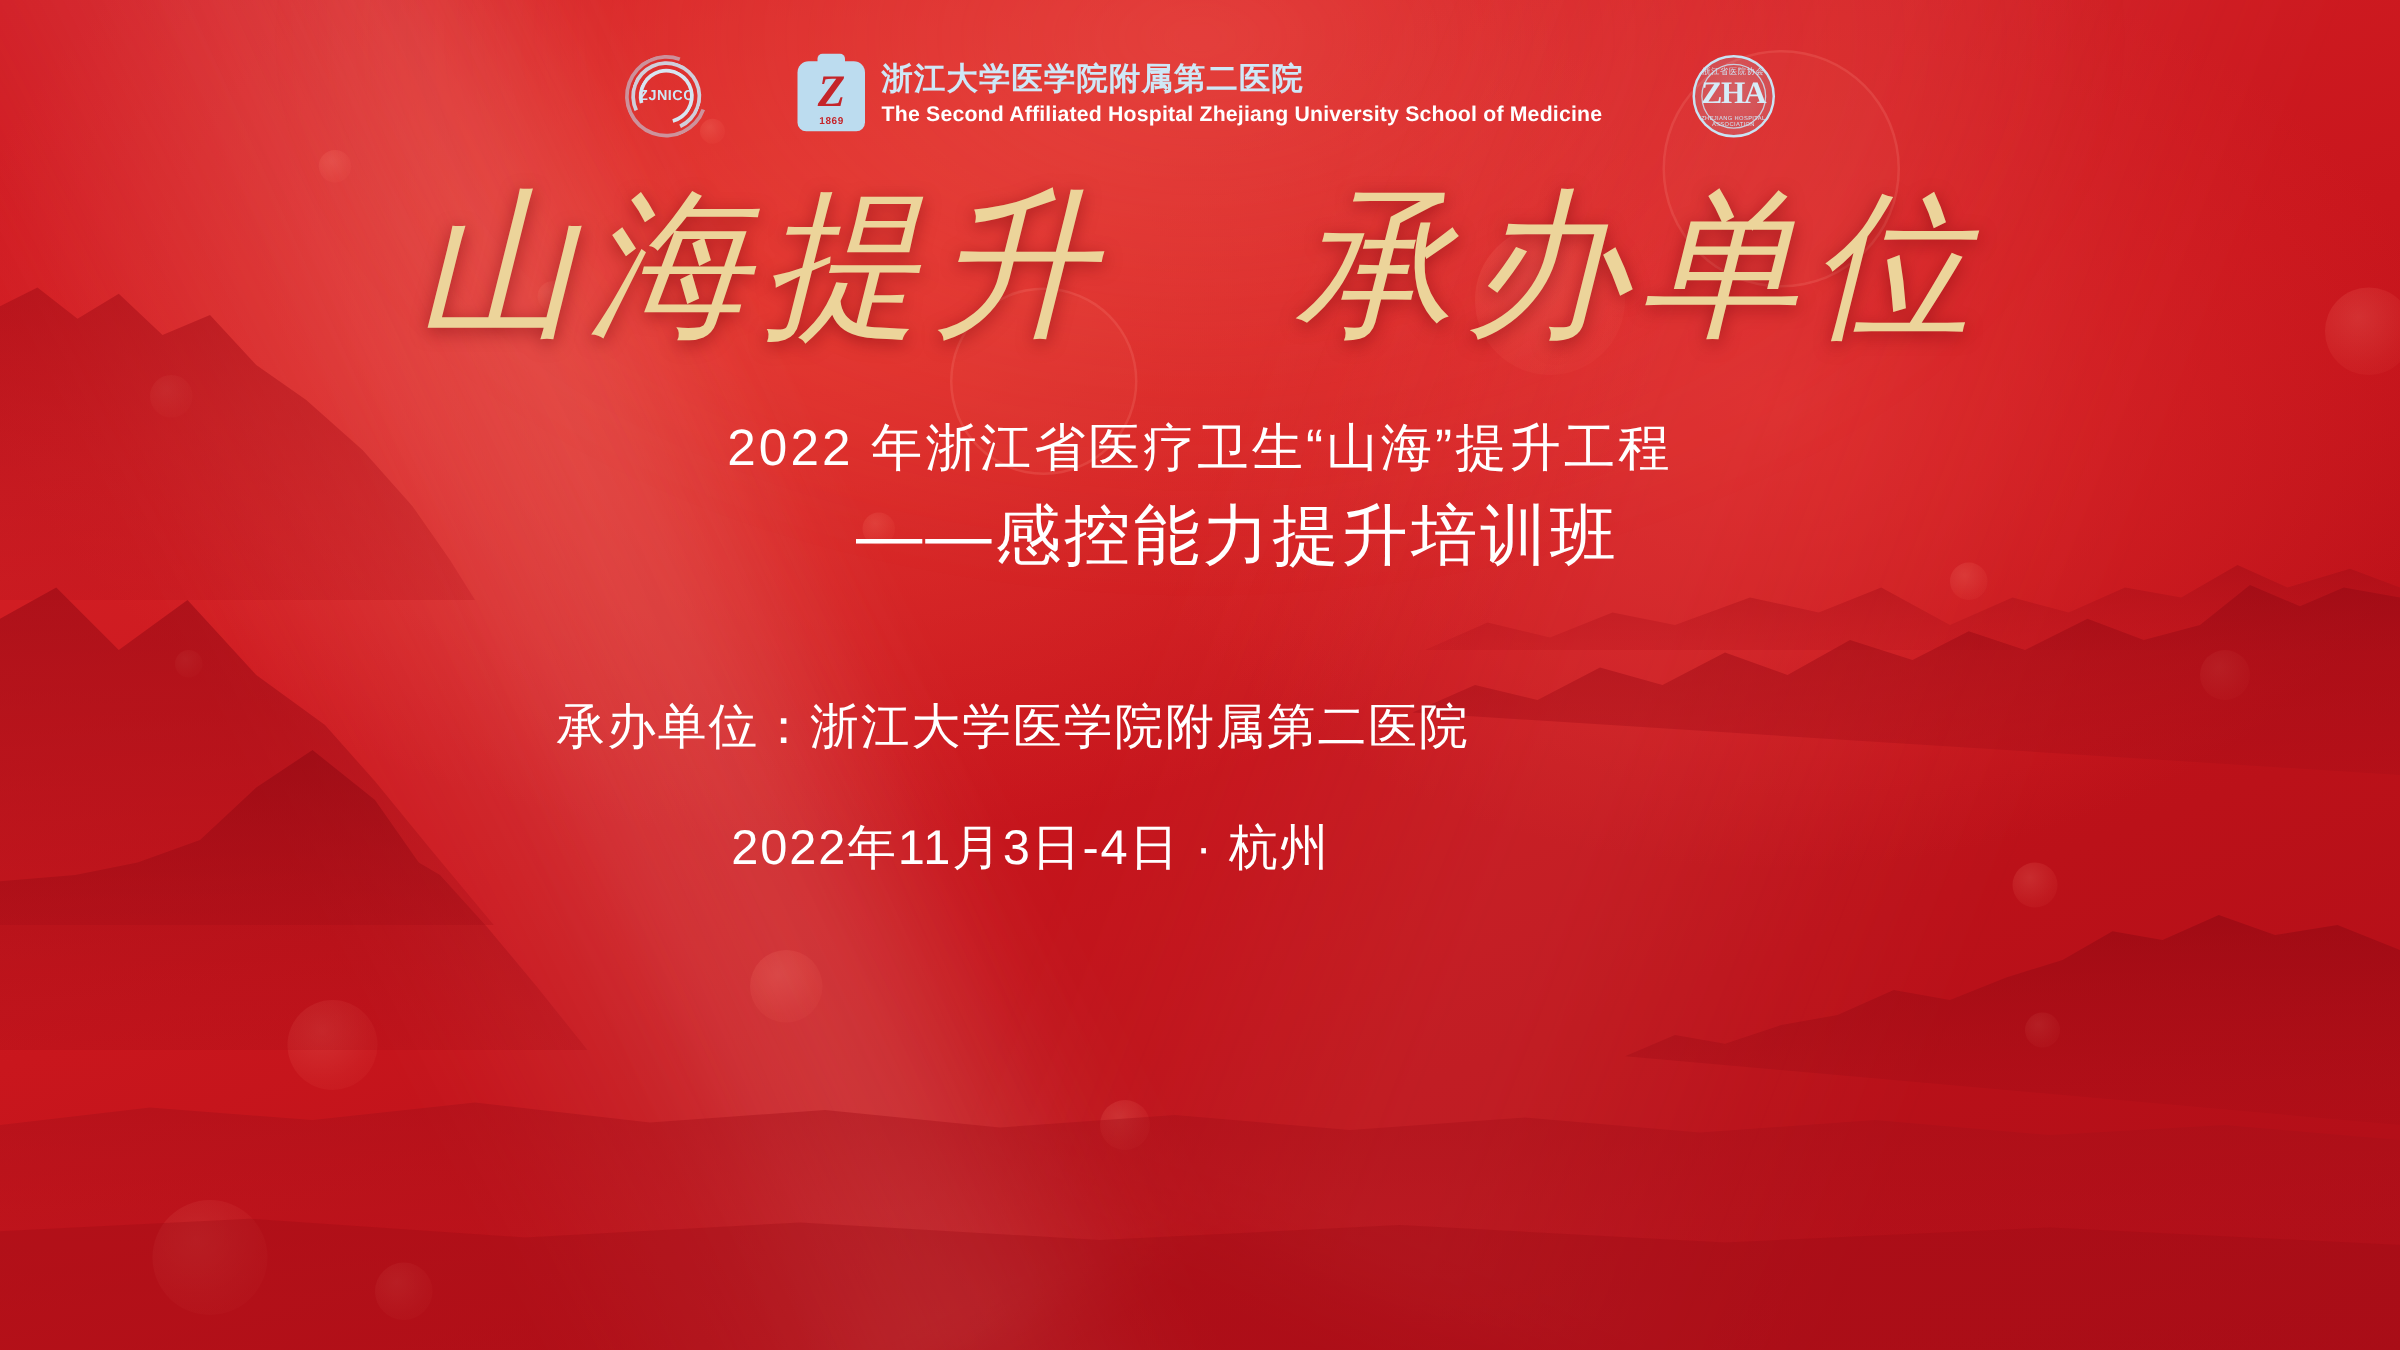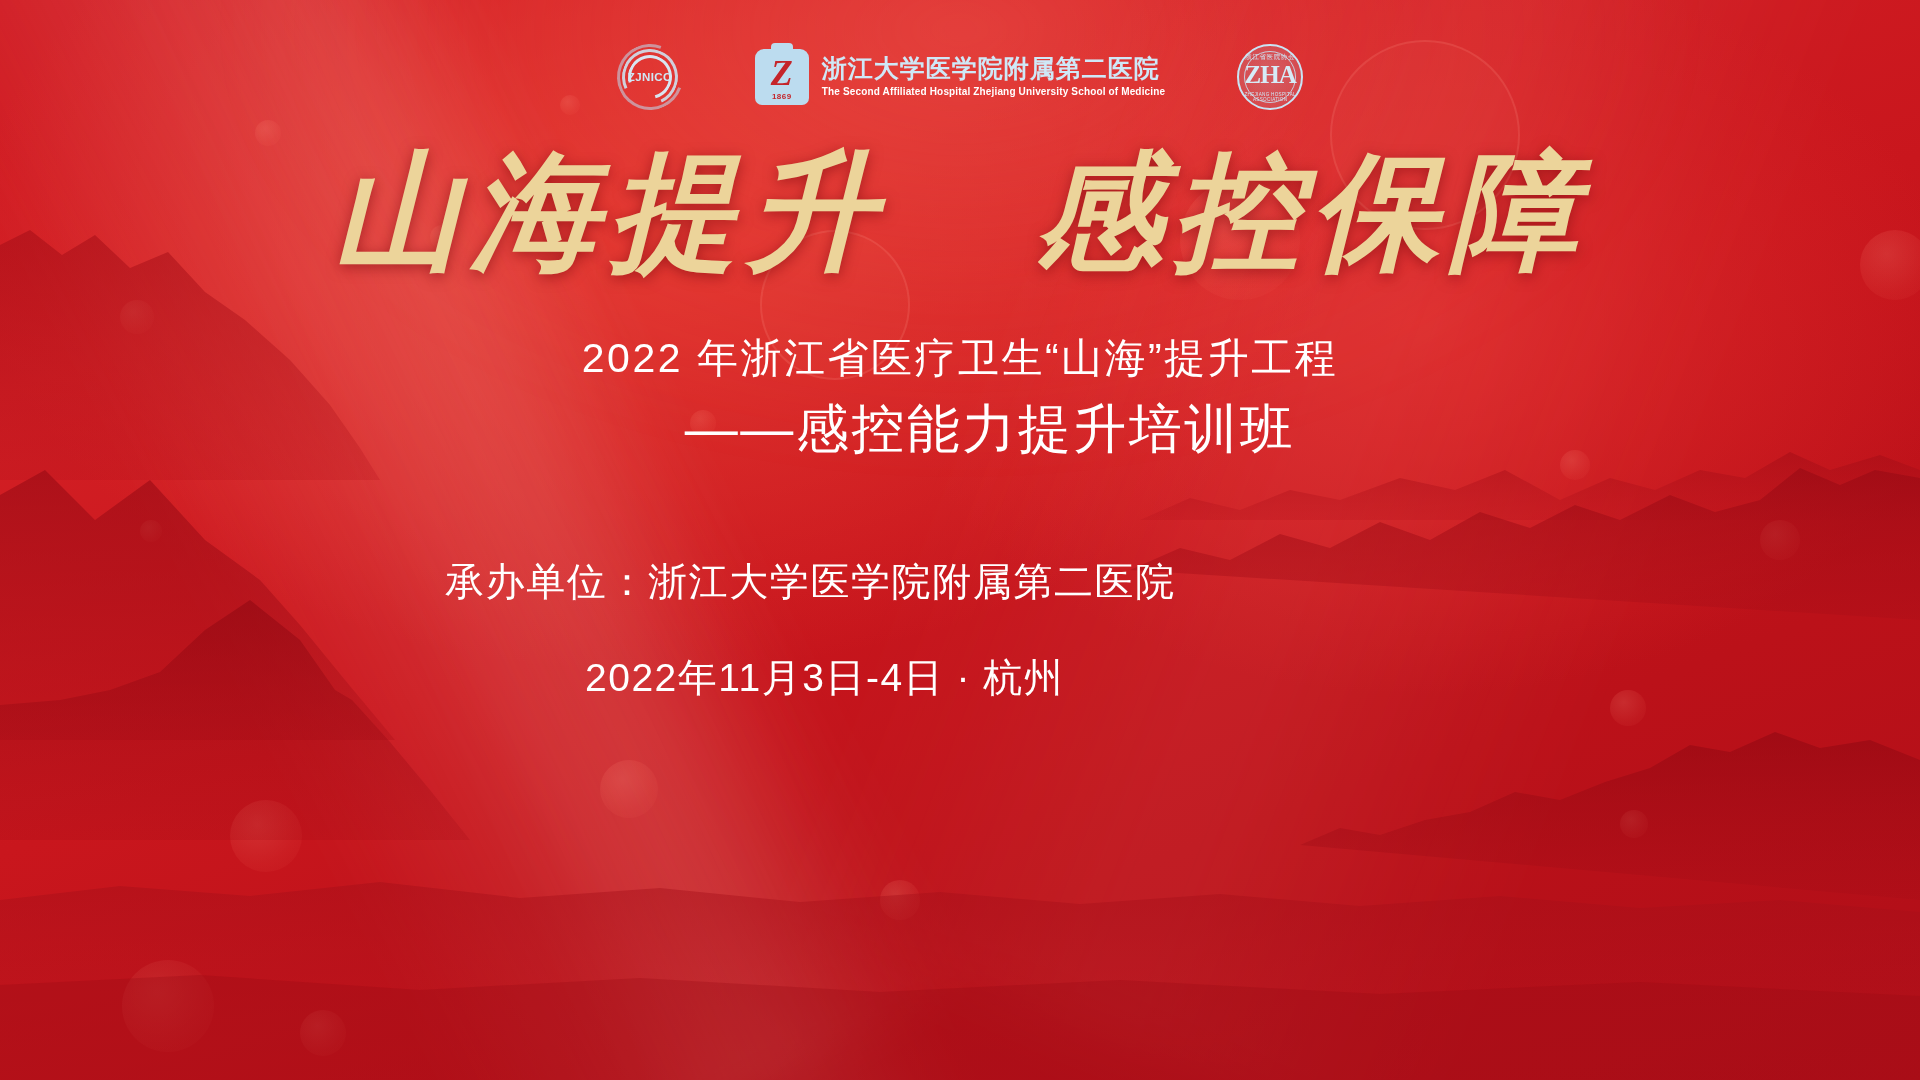--- a/index.html
+++ b/index.html
@@ -80,21 +80,21 @@
   .hosp-mark .yr{
     position:absolute; left:0; right:0; bottom:4px; text-align:center;
     color:#c5252a; font-size:8px; font-weight:700; letter-spacing:.5px;
   }
   .hosp-names{ display:flex; flex-direction:column; justify-content:center; }
   .hosp-cn{
     color:#cfe8f7; font-size:25px; font-weight:700; letter-spacing:1px; line-height:1.08;
     white-space:nowrap;
   }
   .hosp-en{
-    color:#fff; font-size:10px; font-weight:700; letter-spacing:.15px; line-height:1.5;
+    color:#fff; font-size:17px; font-weight:700; letter-spacing:.15px; line-height:1.5;
     white-space:nowrap; margin-top:2px;
   }
 
   .zha{
     width:66px; height:66px; border-radius:50%;
     border:2px solid #c9e4f4; position:relative;
     background:radial-gradient(circle at 50% 45%, rgba(190,225,245,0.25), rgba(170,210,235,0.10));
   }
   .zha .inner{
     position:absolute; inset:5px; border-radius:50%; border:1.5px solid rgba(201,228,244,0.85);
@@ -114,21 +114,21 @@
   }
 
   
   .calligraphy{
     position:absolute; top:148px; left:0; width:1920px; z-index:9;
     display:flex; align-items:center; justify-content:center; gap:150px;
   }
   .calli-word{
     color:#ecd49a;
     font-family:"Liberation Serif","DejaVu Serif",serif;
-    font-size:128px; font-weight:700; font-style:italic;
+    font-size:128px; font-weight:400; font-style:italic;
     letter-spacing:10px; line-height:1.02;
     text-shadow:0 3px 14px rgba(120,8,12,0.55);
     white-space:nowrap;
   }
 
   
   .subtitle{
     position:absolute; top:332px; left:0; width:1920px; z-index:9;
     text-align:center; color:#ffffff;
   }
@@ -255,21 +255,21 @@
         <div class="cn-top">浙江省医院协会</div>
         <div class="letters">ZHA</div>
         <div class="cn-bot">ZHEJIANG HOSPITAL ASSOCIATION</div>
       </div>
     </div>
 
   </div>
 
   <div class="calligraphy">
     <div class="calli-word">山海提升</div>
-    <div class="calli-word">感控保障</div>
+    <div class="calli-word">承办单位</div>
   </div>
 
   <div class="subtitle">
     <div class="sub-line1">2022 年浙江省医疗卫生“山海”提升工程</div>
     <div class="sub-line2">——感控能力提升培训班</div>
   </div>
 
   <div class="organizers">
     <div class="org-inner">
       <div class="org-line">承办单位：浙江大学医学院附属第二医院</div>

